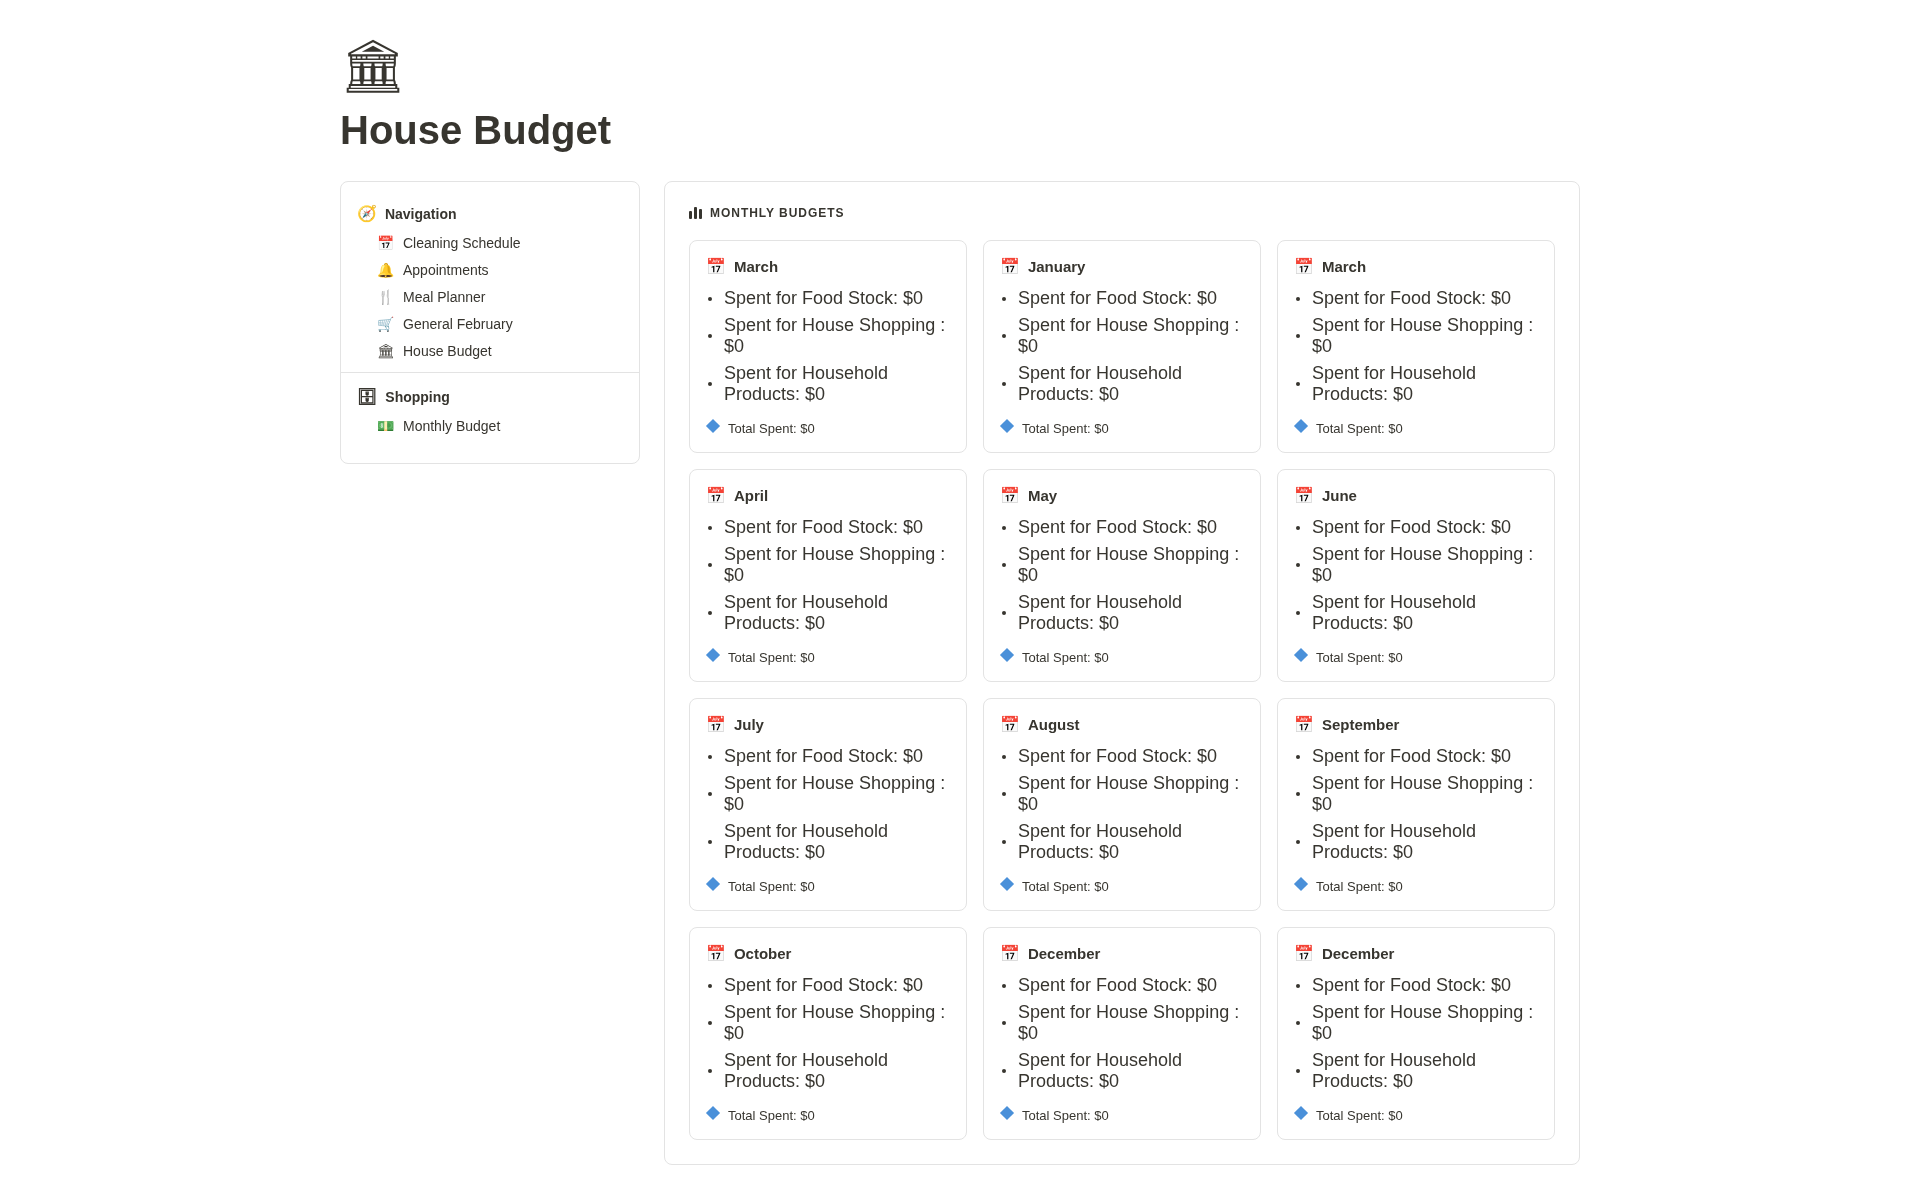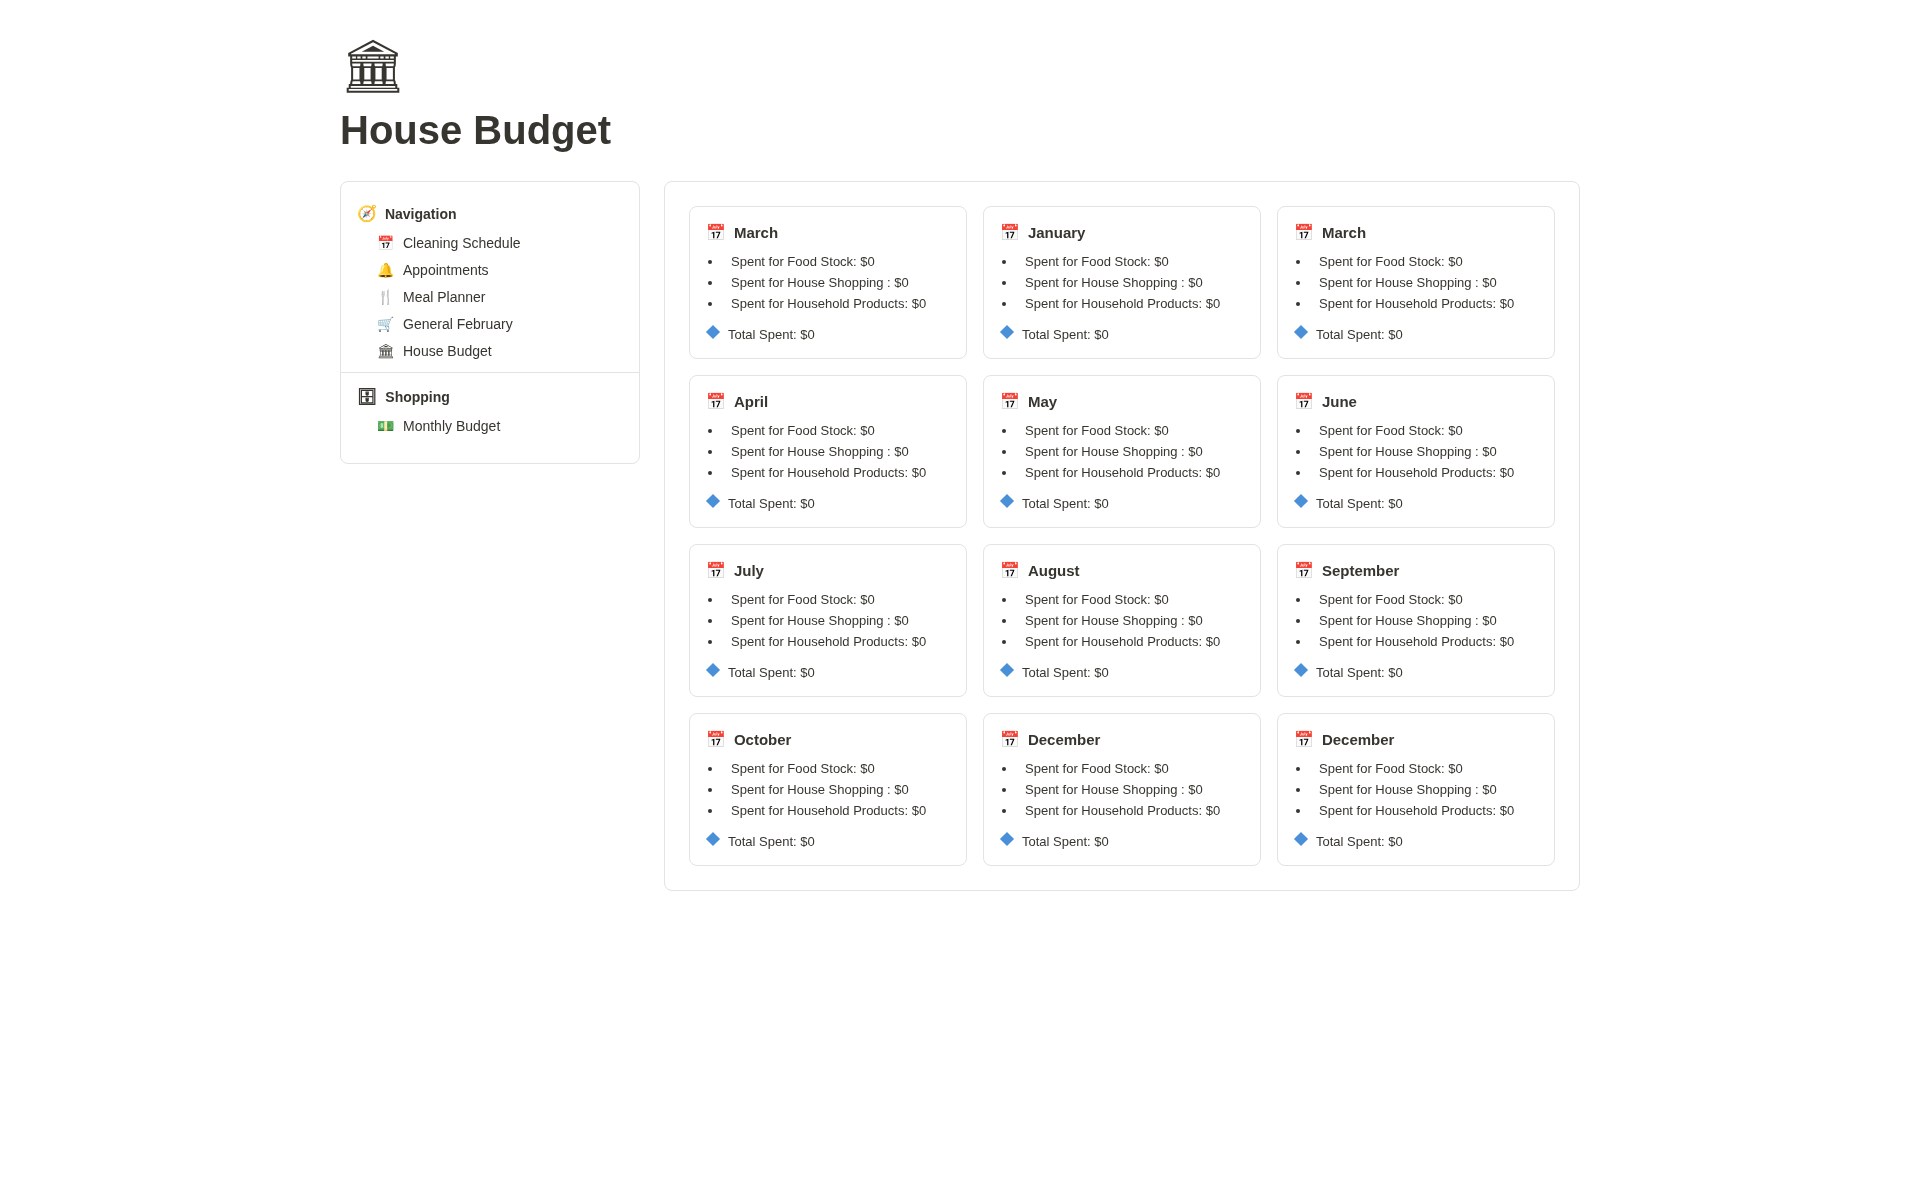--- a/index.html
+++ b/index.html
@@ -121,22 +121,22 @@
       font-weight: 600;
       font-size: 15px;
       margin-bottom: 12px;
     }
     .month-card-header .cal-icon {
       font-size: 16px;
     }
     .month-card-line {
       display: flex;
       align-items: center;
-      gap: 19px;
-      font-size: 13px;
+      gap: 12px;
+      font-size: 18px;
       color: #37352f;
       margin-bottom: 6px;
       padding-left: 2px;
     }
     .month-card-line .bullet {
       width: 4px;
       height: 4px;
       border-radius: 50%;
       background: #37352f;
       flex-shrink: 0;
@@ -211,20 +211,28 @@
             <div class="sidebar-item">
     <span class="item-icon">💵</span>
     <span>Monthly Budget</span>
   </div>
           </div>
       </div>
     </div>
 
     <div class="main-content">
 
+      <div class="section-header">
+        <div class="bar-icon">
+          <span style="height:8px;"></span>
+          <span style="height:12px;"></span>
+          <span style="height:10px;"></span>
+        </div>
+        <span>MONTHLY BUDGETS</span>
+      </div>
 
       <div class="months-grid" id="months-grid">
           <div class="month-card">
     <div class="month-card-header">
       <span class="cal-icon">📅</span>
       <span>March</span>
     </div>
     <div class="month-card-line">
       <span class="bullet"></span>
       <span>Spent for Food Stock: $0</span>

